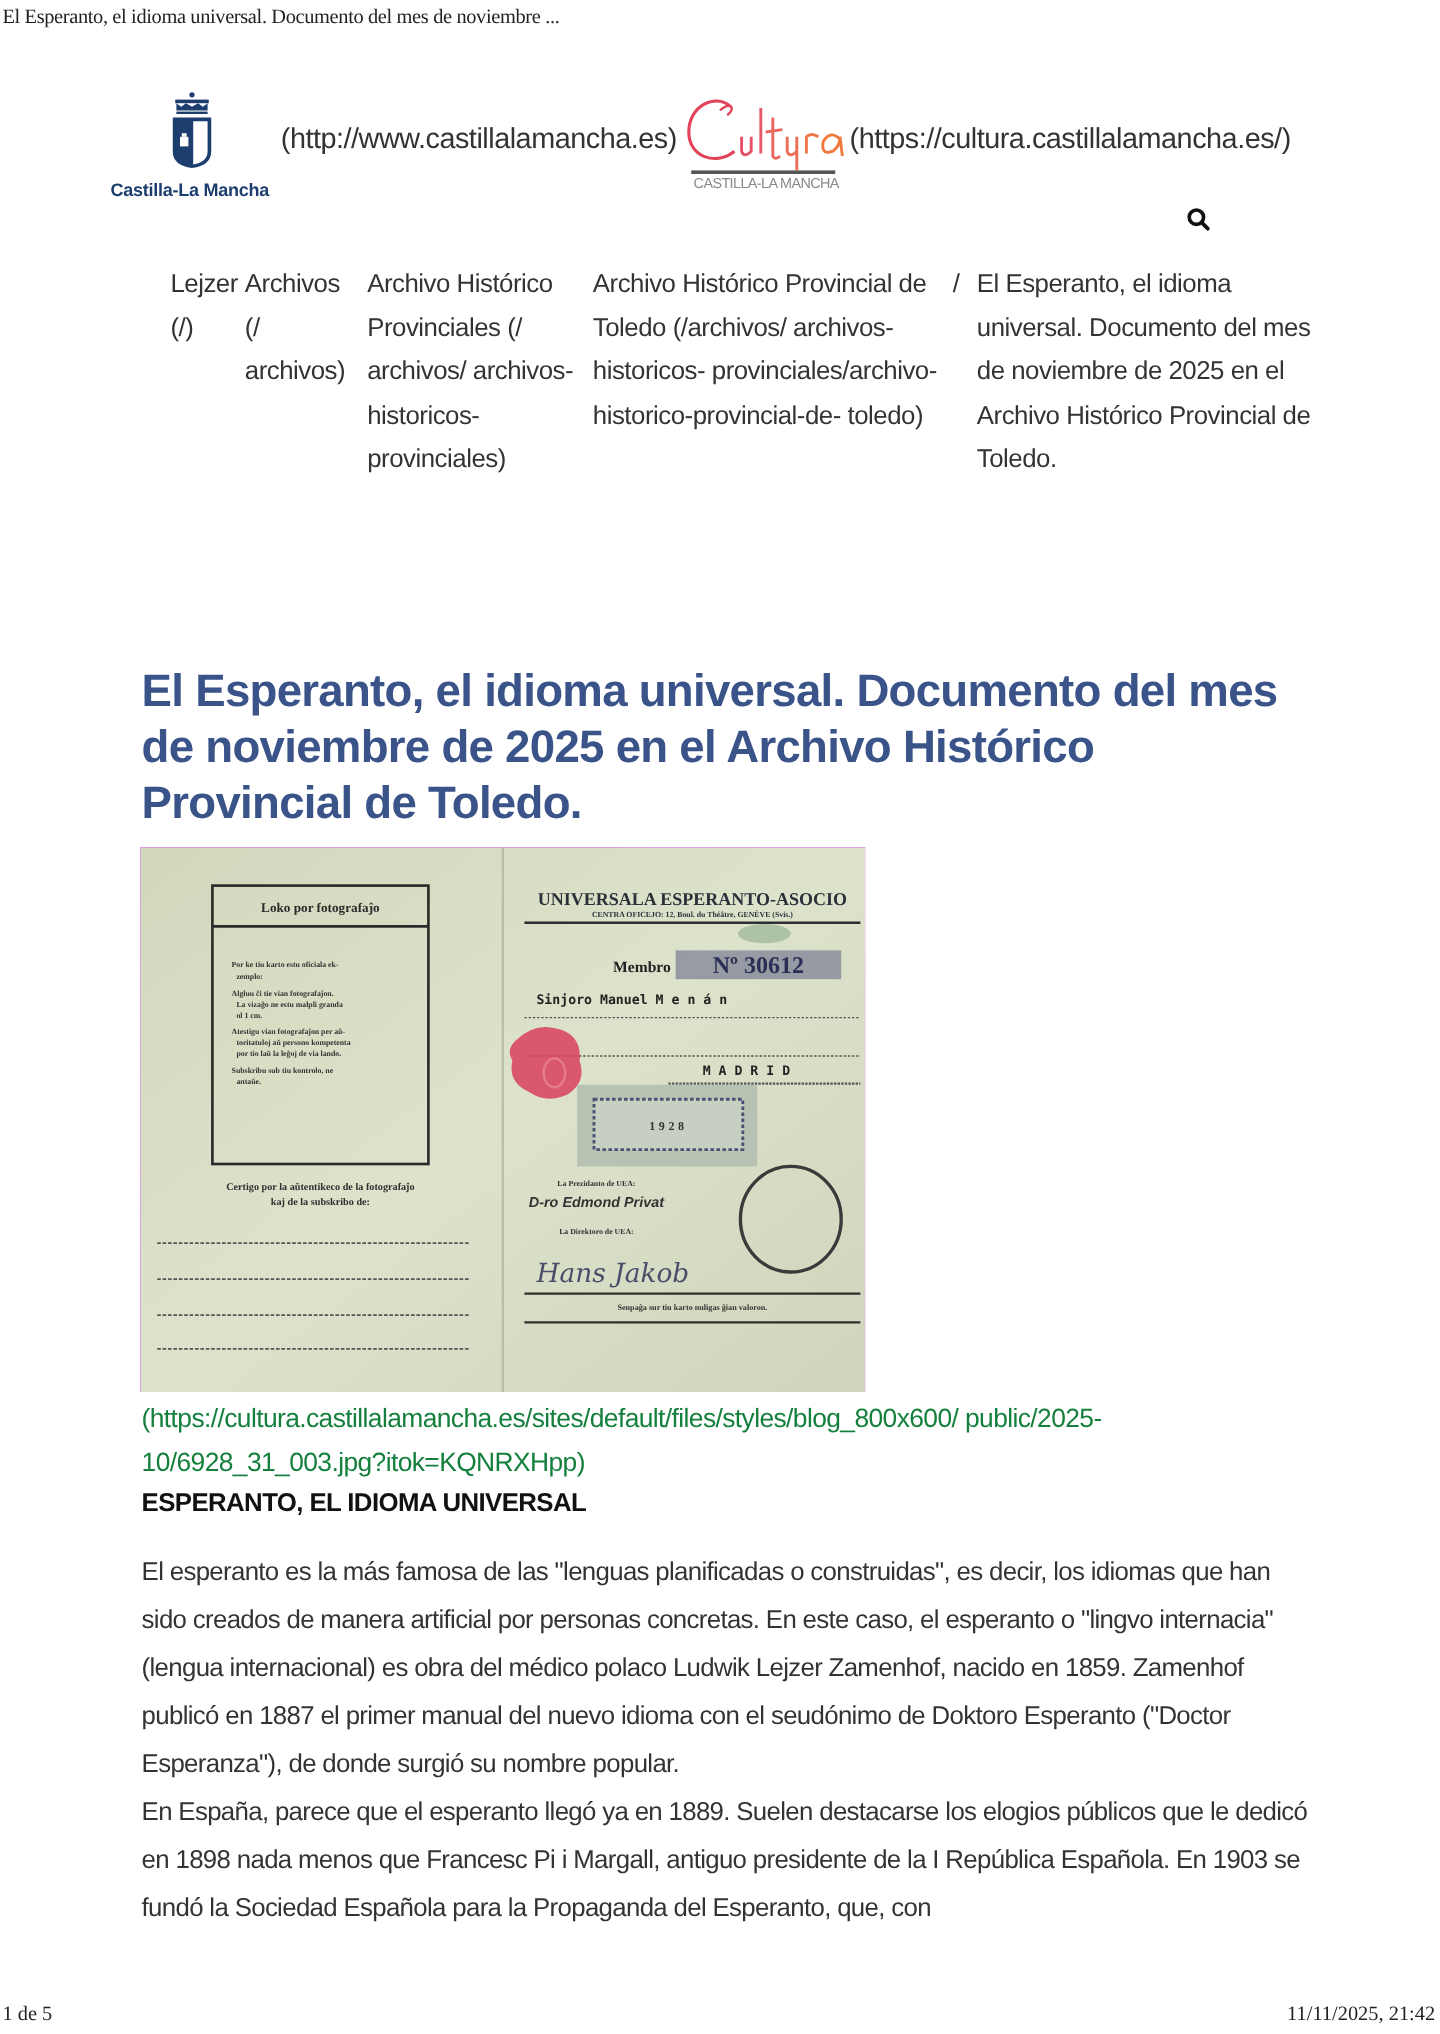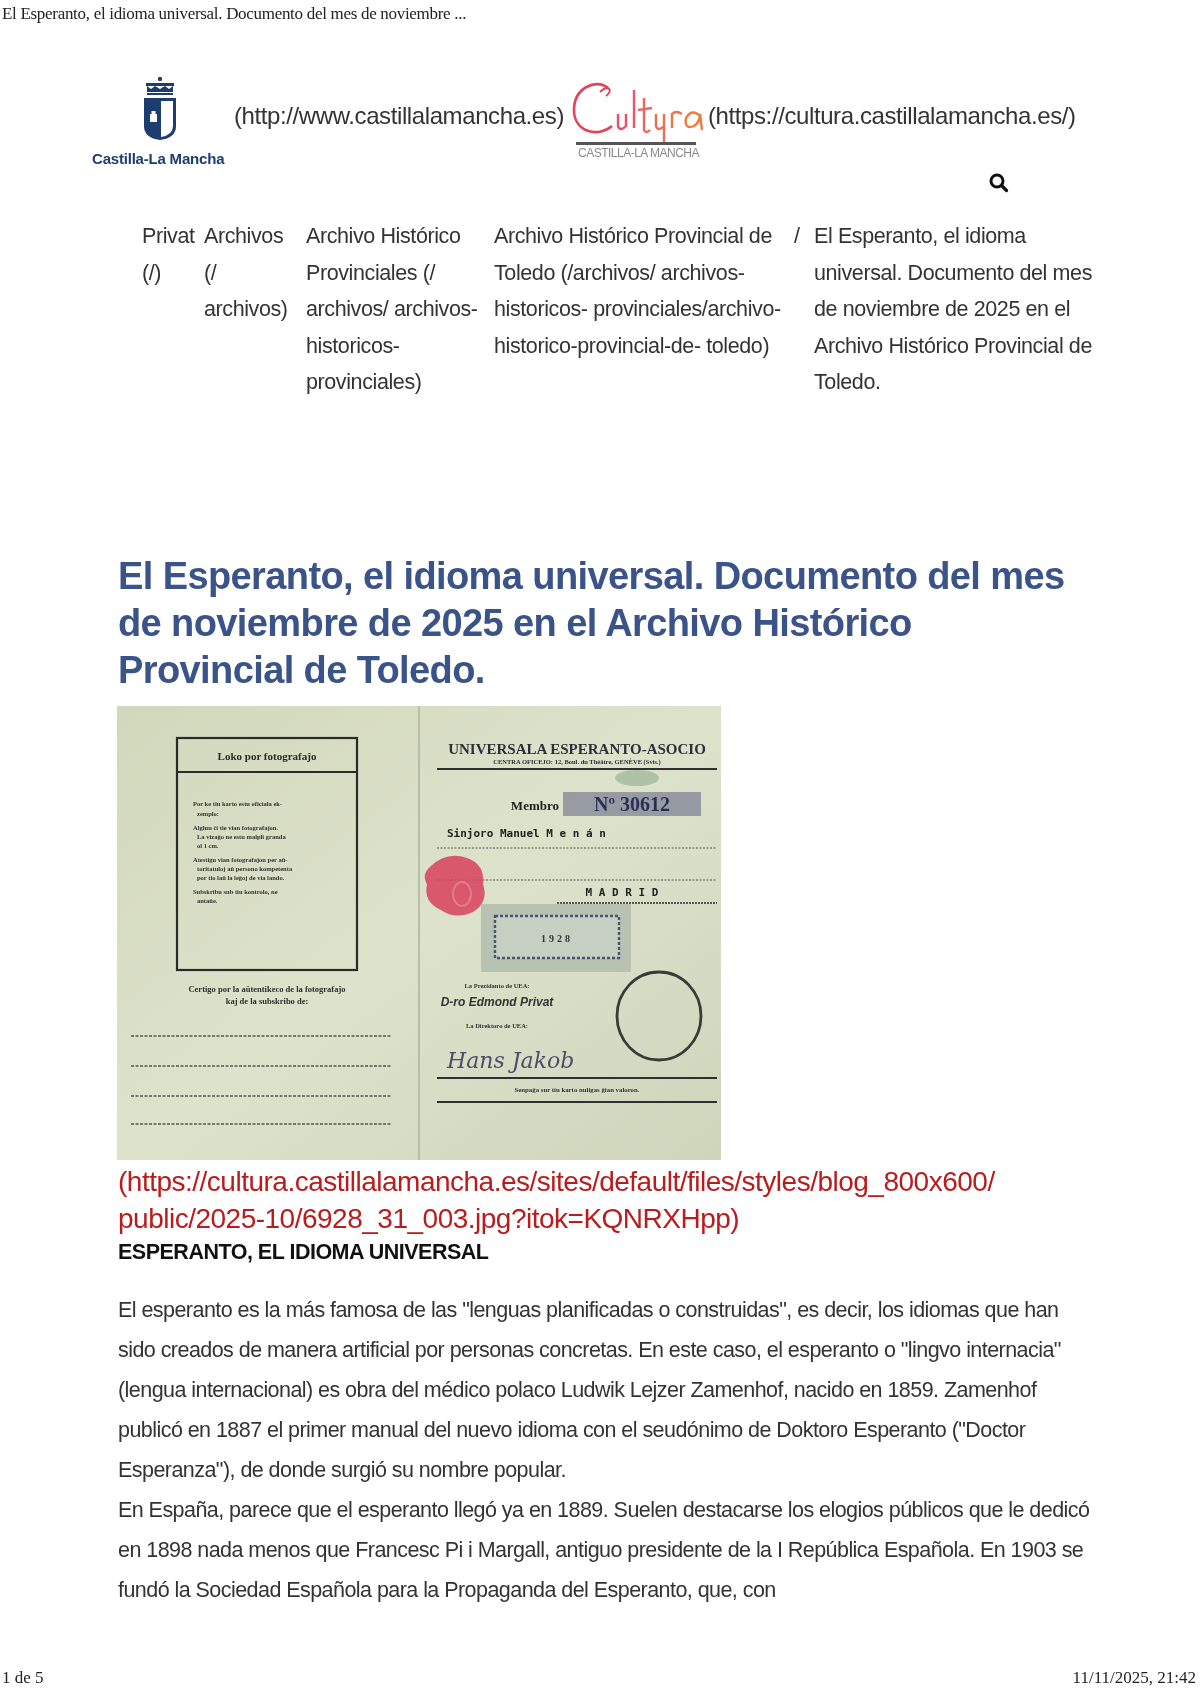--- a/index.html
+++ b/index.html
@@ -52,21 +52,21 @@
     font-size: 38px; line-height: 47px; color: #3a5389; letter-spacing: -0.6px;
   }
 
   .doc-image {
     position: absolute; top: 706px; left: 117px; width: 604px; height: 454px;
     background: #d946ef; overflow: hidden; cursor: pointer;
   }
 
   .img-caption {
     position: absolute; top: 1163px; left: 118px; width: 900px;
-    font-size: 28px; line-height: 37px; color: #b91c1c; letter-spacing: -0.5px;
+    font-size: 22px; line-height: 37px; color: #15803d; letter-spacing: -0.5px;
   }
   .section-title {
     position: absolute; top: 1240px; left: 118px; font-size: 21.5px; font-weight: bold;
     color: #111; letter-spacing: -0.5px;
   }
   .body-text {
     position: absolute; left: 118px; width: 980px; font-size: 21.5px; line-height: 40px;
     color: #333; letter-spacing: -0.55px;
   }
   .p1 { top: 1290px; }
@@ -113,21 +113,21 @@
 </div>
 
 <div class="search-btn">
   <svg width="22" height="22" viewBox="0 0 22 22">
     <circle cx="9" cy="9" r="6" fill="none" stroke="#111" stroke-width="3"></circle>
     <line x1="13.5" y1="13.5" x2="18.5" y2="18.5" stroke="#111" stroke-width="3.2" stroke-linecap="round"></line>
   </svg>
 </div>
 
 <nav class="breadcrumb">
-  <span class="crumb crumb-0">Privat (/)</span>
+  <span class="crumb crumb-0">Lejzer (/)</span>
   <span class="crumb crumb-1">Archivos (/ archivos)</span>
   <span class="crumb crumb-2">Archivo Histórico Provinciales (/ archivos/ archivos- historicos- provinciales)</span>
   <span class="crumb crumb-3">Archivo Histórico Provincial de Toledo (/archivos/ archivos-historicos- provinciales/archivo- historico-provincial-de- toledo)</span>
   <span class="crumb crumb-sep">/</span>
   <span class="crumb crumb-4">El Esperanto, el idioma universal. Documento del mes de noviembre de 2025 en el Archivo Histórico Provincial de Toledo.</span>
 </nav>
 
 <h1 class="page-title">El Esperanto, el idioma universal. Documento del mes de noviembre de 2025 en el Archivo Histórico Provincial de Toledo.</h1>
 
 <div class="doc-image">

